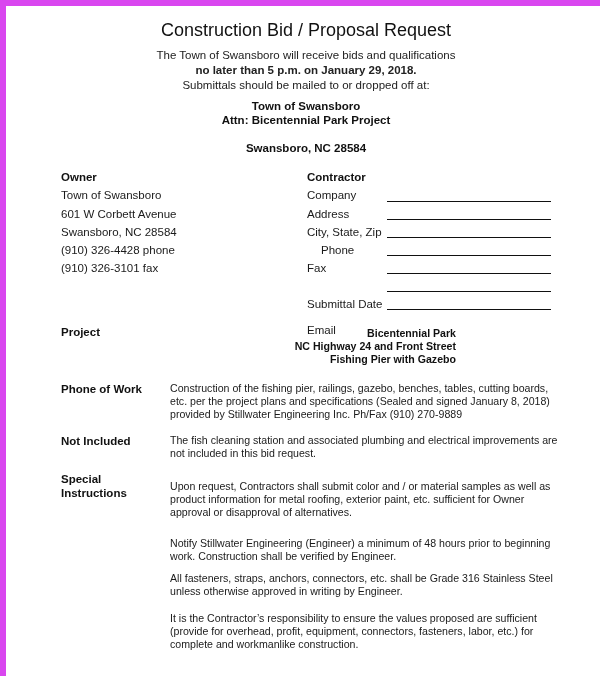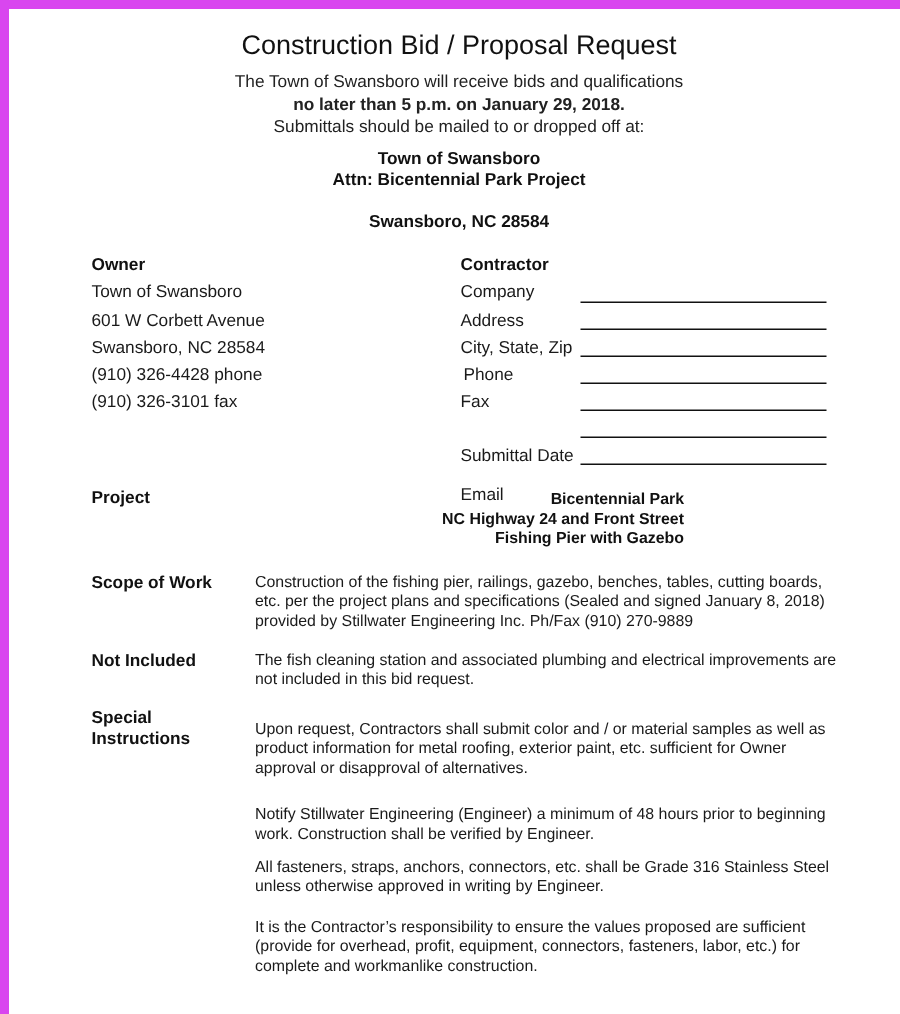--- a/index.html
+++ b/index.html
@@ -66,42 +66,42 @@
 
     <div class="abs line-text" style="left:301px; top:183px;">Company</div>
     <div class="field-line" style="top:195px;"></div>
 
     <div class="abs line-text" style="left:301px; top:202px;">Address</div>
     <div class="field-line" style="top:213px;"></div>
 
     <div class="abs line-text" style="left:301px; top:220px;">City, State, Zip</div>
     <div class="field-line" style="top:231px;"></div>
 
-    <div class="abs line-text" style="left:303px; top:238px;">Phone</div>
+    <div class="abs line-text" style="left:315px; top:238px;">Phone</div>
     <div class="field-line" style="top:249px;"></div>
 
     <div class="abs line-text" style="left:301px; top:256px;">Fax</div>
     <div class="field-line" style="top:267px;"></div>
 
     <div class="abs line-text" style="left:301px; top:274px;margin-top:44px;">Email</div>
     <div class="field-line" style="top:285px;"></div>
 
     <div class="abs line-text" style="left:301px; top:292px;">Submittal Date</div>
     <div class="field-line" style="top:303px;"></div>
   </div>
 
   <div>
     <div class="abs sec-head" style="left:55px; top:320px;">Project</div>
     <div class="abs proj" style="top:321px;">Bicentennial Park</div>
     <div class="abs proj" style="top:334px;">NC Highway 24 and Front Street</div>
     <div class="abs proj" style="top:347px;">Fishing Pier with Gazebo</div>
   </div>
 
   <div>
-    <div class="abs sec-head" style="left:55px; top:377px;">Scope of Work</div>
+    <div class="abs sec-head" style="left:55px; top:377px;">Phone of Work</div>
     <div class="para" style="top:376px;">Construction of the fishing pier, railings, gazebo, benches, tables, cutting boards, etc. per the  project plans and specifications (Sealed and signed January 8, 2018) provided by Stillwater Engineering Inc. Ph/Fax (910) 270-9889</div>
   </div>
 
   <div>
     <div class="abs sec-head" style="left:55px; top:429px;">Not Included</div>
     <div class="para" style="top:428px;">The fish cleaning station and associated plumbing and electrical improvements are not included in this bid request.</div>
   </div>
 
   <div>
     <div class="abs sec-head" style="left:55px; top:467px;">Special</div>

